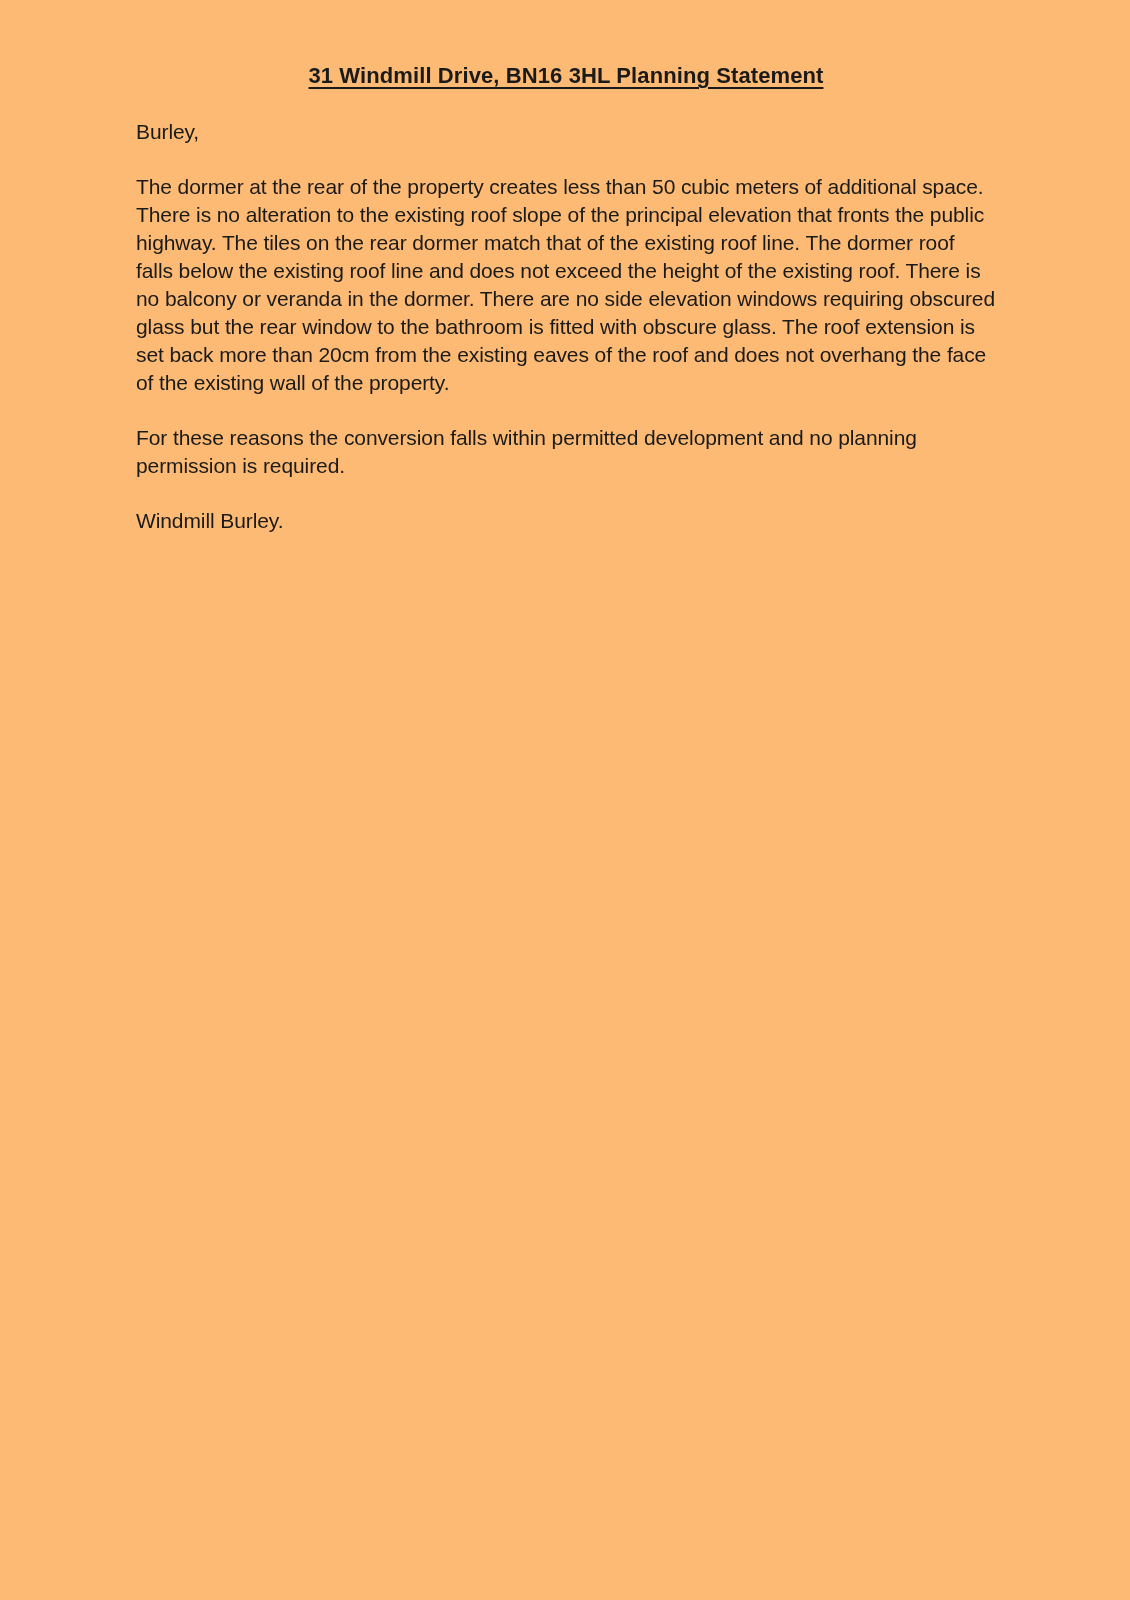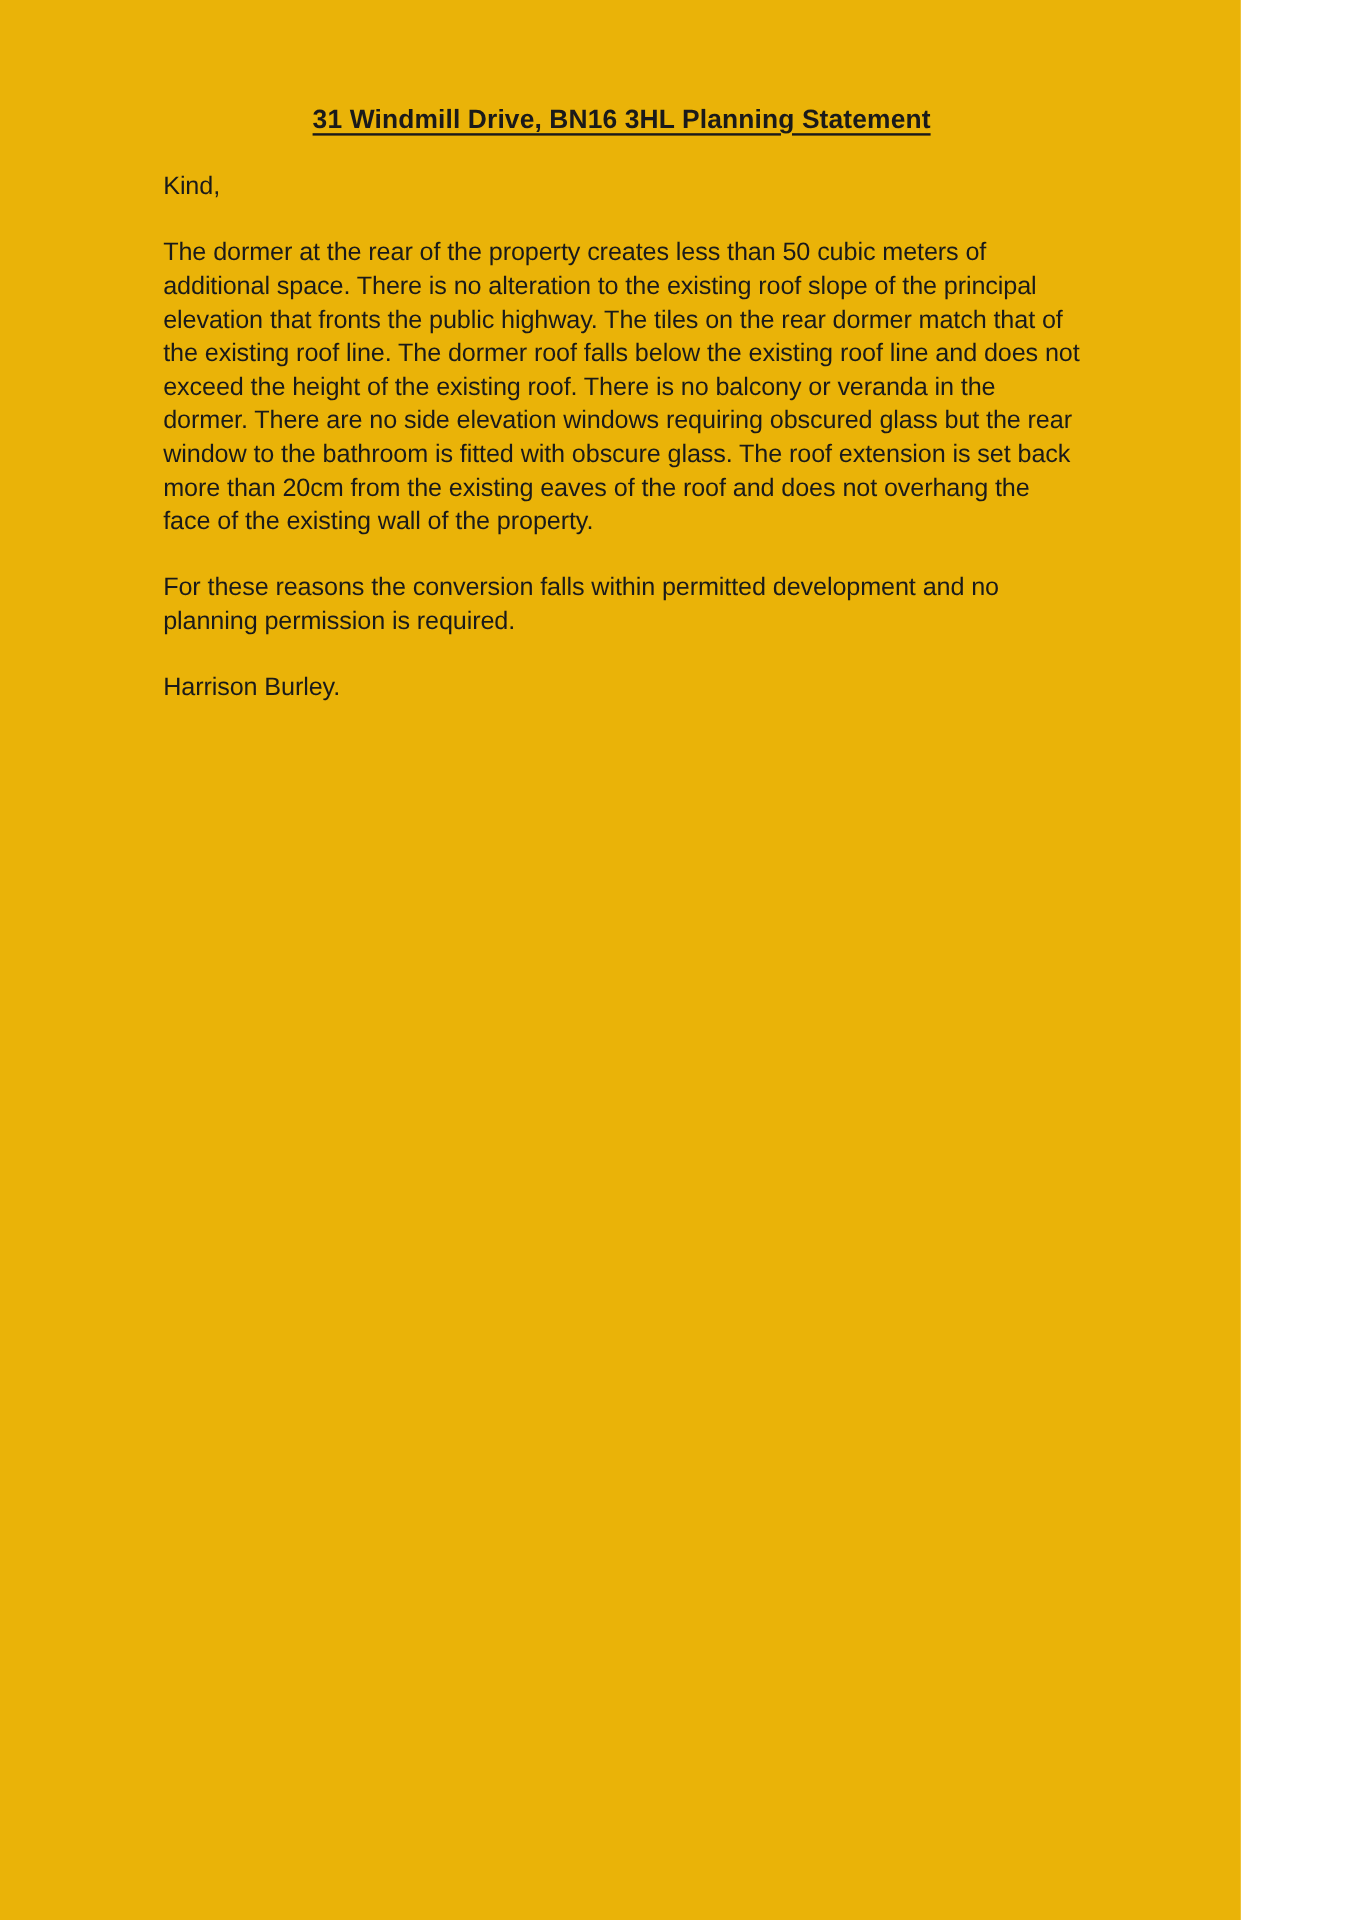--- a/index.html
+++ b/index.html
@@ -9,24 +9,24 @@
   }
   body {
     width: 1130px;
     height: 1600px;
     background: #ffffff;
     font-family: "Liberation Sans", sans-serif;
     color: #1a1a1a;
     -webkit-font-smoothing: antialiased;
   }
   .page {
-    width: 1034px;
+    width: 1130px;
     height: 1600px;
-    background: #eab308;
-    padding: 87px 134px 0 136px;
+    background: #fdba74;
+    padding: 63px 134px 0 136px;
     overflow: hidden;
   }
   .doc-title {
     margin: 0;
     text-align: center;
     font-size: 22px;
     line-height: 26px;
     font-weight: 700;
     text-decoration: underline;
     text-underline-offset: 4px;
@@ -40,22 +40,22 @@
     letter-spacing: -0.1px;
   }
   .greeting { margin-top: 29px; }
 </style>
 </head>
 <body>
 
 <div class="page">
   <h1 class="doc-title">31 Windmill Drive, BN16 3HL Planning Statement</h1>
 
-  <p class="body-text greeting">Kind,</p>
+  <p class="body-text greeting">Burley,</p>
 
 
   <p class="body-text">The dormer at the rear of the property creates less than 50 cubic meters of additional space. There is no alteration to the existing roof slope of the principal elevation that fronts the public highway. The tiles on the rear dormer match that of the existing roof line. The dormer roof falls below the existing roof line and does not exceed the height of the existing roof. There is no balcony or veranda in the dormer. There are no side elevation windows requiring obscured glass but the rear window to the bathroom is fitted with obscure glass. The roof extension is set back more than 20cm from the existing eaves of the roof and does not overhang the face of the existing wall of the property.</p>
 
   <p class="body-text">For these reasons the conversion falls within permitted development and no planning permission is required.</p>
 
 
-  <p class="body-text">Harrison Burley.</p>
+  <p class="body-text">Windmill Burley.</p>
 </div>
 
 </body></html>

